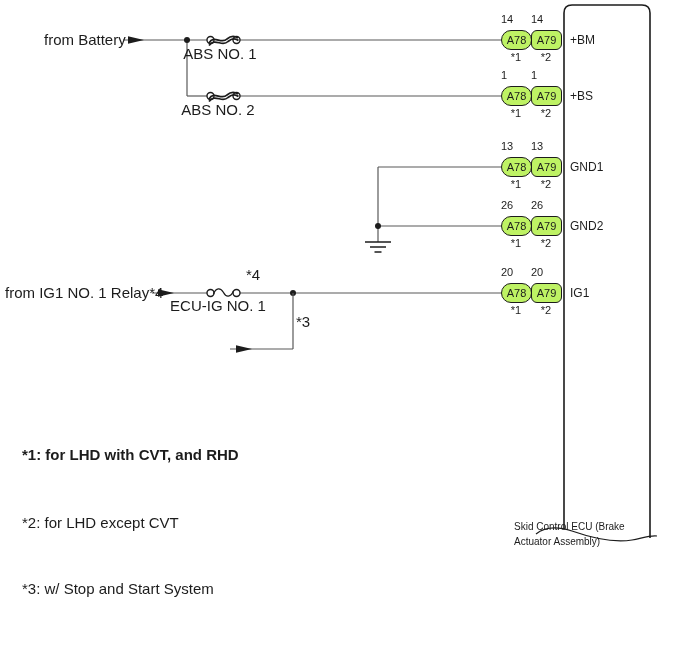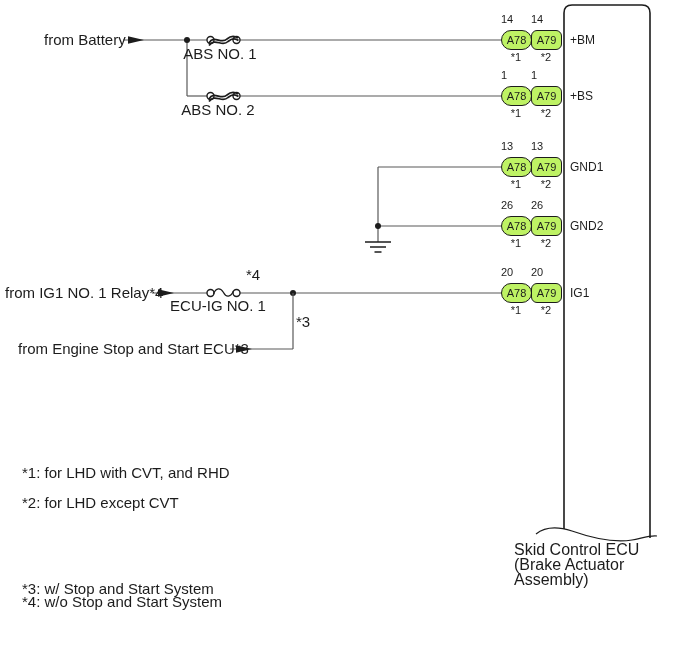--- a/index.html
+++ b/index.html
@@ -57,22 +57,22 @@
   .terminal{
     position:absolute;
     left:570px;
     top:calc(var(--cy) - 7px);
     font-size:12px;
     line-height:14px;
     white-space:nowrap;
   }
   .ecu-label{
     position:absolute;
-    left:514px;top:542px;width:148px;
-    font-size:16px;line-height:15px;
+    left:514px;top:519px;width:148px;
+    font-size:10px;line-height:15px;
   }
   .footnote{position:absolute;left:22px;}
 </style>
 </head>
 <body>
 
 <div class="stage">
 
   <svg class="wires" width="688" height="658" viewBox="0 0 688 658">
 
@@ -129,21 +129,20 @@
 
     <g stroke="#1c1c1c" stroke-width="1.4" fill="#ffffff">
       <circle cx="210.5" cy="293" r="3.5"></circle>
       <circle cx="236.5" cy="293" r="3.5"></circle>
       <path d="M213.5 294 C216 287.5, 220.5 287.5, 223.5 292.5 C226 297.5, 230.5 297.5, 233.5 291" fill="none" stroke-width="1.3"></path>
     </g>
   </svg>
 
   <div class="lbl" style="left:44px;top:33px;">from Battery</div>
   <div class="lbl" style="left:5px;top:286px;text-align:center;">from IG1 NO. 1 Relay*4</div>
-  <div class="lbl" style="left:18px;top:342px;">from Engine Stop and Start ECU*3</div>
 
   <div class="lbl center" style="left:170px;top:47px;width:100px;">ABS NO. 1</div>
   <div class="lbl center" style="left:168px;top:103px;width:100px;">ABS NO. 2</div>
   <div class="lbl center" style="left:168px;top:299px;width:100px;">ECU-IG NO. 1</div>
 
   <div class="lbl center" style="left:238px;top:268px;width:30px;">*4</div>
   <div class="lbl center" style="left:288px;top:315px;width:30px;">*3</div>
 
   <div class="conn-row" style="--cy:40px;">
     <div class="pin left">14</div>
@@ -190,18 +189,17 @@
     <div class="pin right">20</div>
     <div class="pill left">A78</div>
     <div class="pill right">A79</div>
     <div class="note left">*1</div>
     <div class="note right">*2</div>
     <div class="terminal">IG1</div>
   </div>
 
   <div class="ecu-label">Skid Control ECU (Brake Actuator Assembly)</div>
 
-  <div class="lbl footnote" style="top:466px;">*1: for LHD with CVT, and RHD</div>
-  <div class="lbl footnote" style="top:496px;text-align:center;">*2: for LHD except CVT</div>
+  <div class="lbl footnote" style="top:448px;font-weight:bold;">*1: for LHD with CVT, and RHD</div>
+  <div class="lbl footnote" style="top:516px;text-align:center;">*2: for LHD except CVT</div>
   <div class="lbl footnote" style="top:582px;">*3: w/ Stop and Start System</div>
-  <div class="lbl footnote" style="top:595px;">*4: w/o Stop and Start System</div>
 
 </div>
 
 </body></html>

